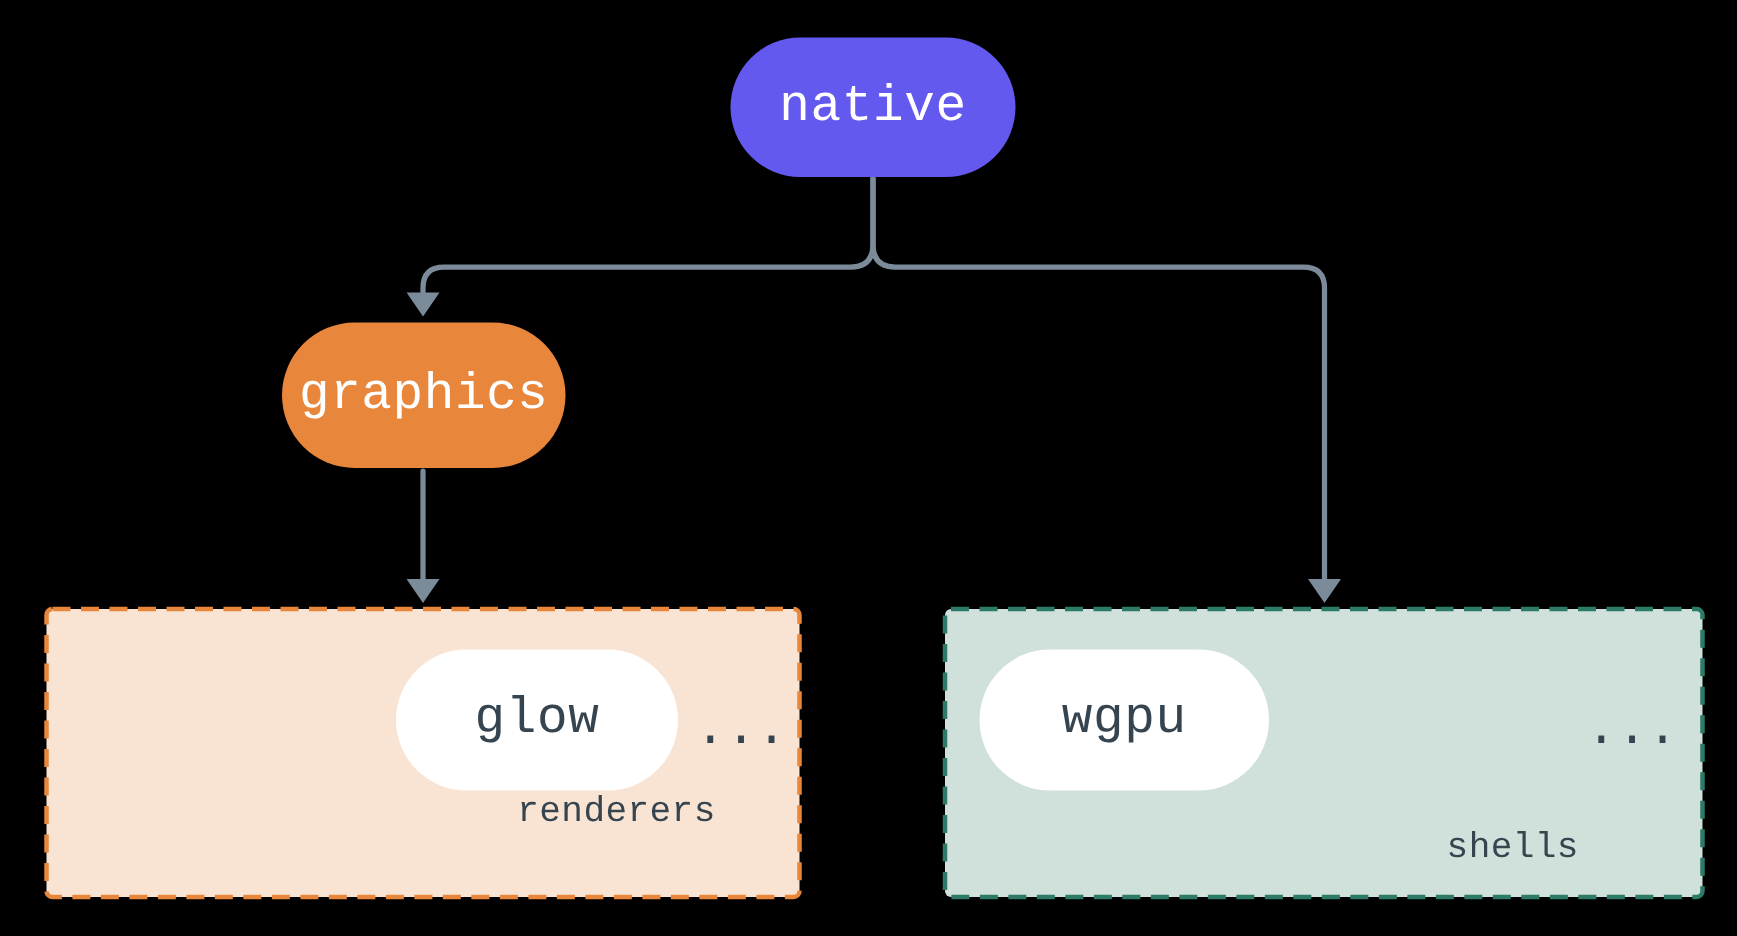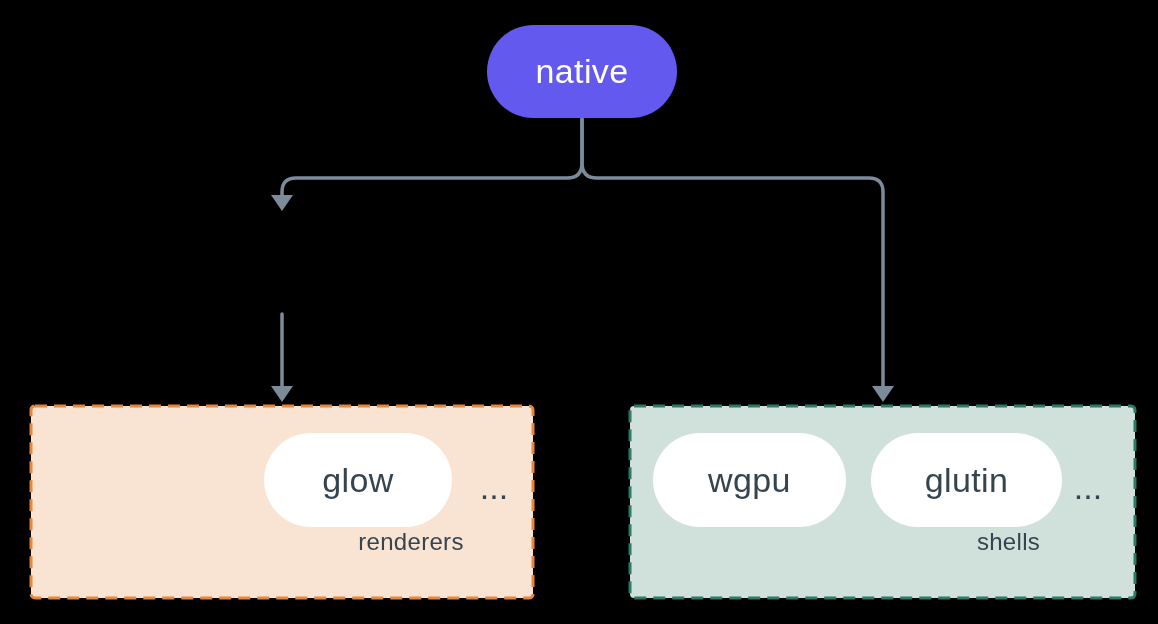--- a/index.html
+++ b/index.html
@@ -6,21 +6,21 @@
     margin: 0;
     padding: 0;
     background: #000;
   }
   .canvas {
     position: relative;
     width: 1158px;
     height: 624px;
     background: var(--bg, #000);
     overflow: hidden;
-    font-family: Liberation Sans, sans-serif;
+    font-family: Liberation Mono, monospace;
   }
   .layer {
     position: absolute;
     inset: 0;
   }
   .pill {
     position: absolute;
     display: flex;
     align-items: center;
     justify-content: center;
@@ -60,21 +60,21 @@
   .ellipsis-shells    { left: 1058px; }
   .group-label {
     position: absolute;
     top: 528px;
     font-size: 24px;
     letter-spacing: 0.3px;
     color: var(--pill-text, #36444F);
     text-align: center;
   }
   .label-renderers { left: 300px; width: 222px; }
-  .label-shells    { left: 900px; width: 217px; }
+  .label-shells    { left: 900px; width: 217px; margin-top: 24px; }
 </style>
 </head>
 <body>
 
 <div class="canvas">
 
   <svg class="layer" width="1158" height="624" viewBox="0 0 1158 624">
 
     <rect x="31" y="406" width="502" height="192" rx="4" stroke-width="3" stroke-dasharray="12 7" fill="#F9E4D3" stroke="#E8863C"></rect>
     <rect x="630" y="406" width="505" height="192" rx="4" stroke-width="3" stroke-dasharray="12 7" fill="#CFE1DA" stroke="#2C7A67"></rect>
@@ -85,30 +85,30 @@
 
     <polygon points="271,195 293,195 282,211" fill="#7B8B99"></polygon>
     <polygon points="271,386 293,386 282,402" fill="#7B8B99"></polygon>
     <polygon points="872,386 894,386 883,402" fill="#7B8B99"></polygon>
   </svg>
 
   <div class="pill pill-native">
     <span>native</span>
   </div>
 
+  <div class="pill pill-graphics">
+    <span>graphics</span>
+  </div>
 
   <div class="pill pill-item pill-glow">
     <span>glow</span>
   </div>
   <div class="ellipsis ellipsis-renderers">...</div>
 
   <div class="pill pill-item pill-winit">
     <span>wgpu</span>
   </div>
-  <div class="pill pill-item pill-glutin">
-    <span>glutin</span>
-  </div>
   <div class="ellipsis ellipsis-shells">...</div>
 
   <div class="group-label label-renderers">renderers</div>
   <div class="group-label label-shells">shells</div>
 
 </div>
 
 </body></html>

